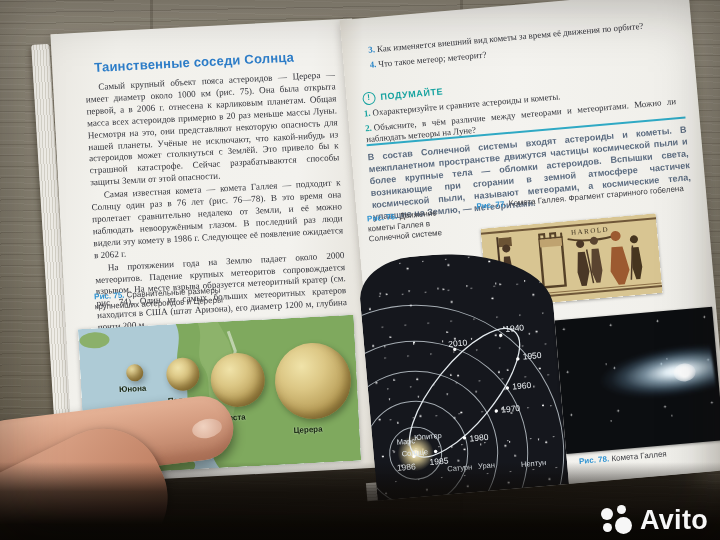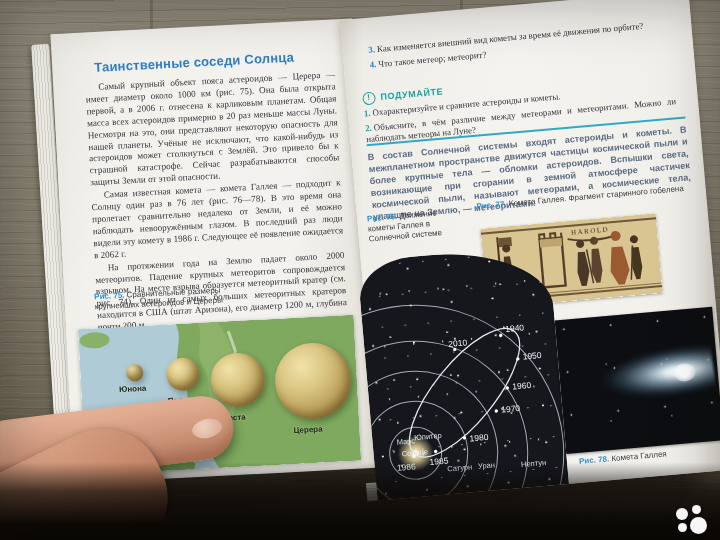--- a/index.html
+++ b/index.html
@@ -316,15 +316,16 @@
   <div class="floor-dark"></div>
   <div class="vignette"></div>
 
   <div class="avito">
     <div class="avito-dots">
       <span class="dot d1"></span>
       <span class="dot d2"></span>
       <span class="dot d3"></span>
       <span class="dot d4"></span>
     </div>
+    <span class="avito-text">Avito</span>
   </div>
 
 </div>
 
 </body></html>

